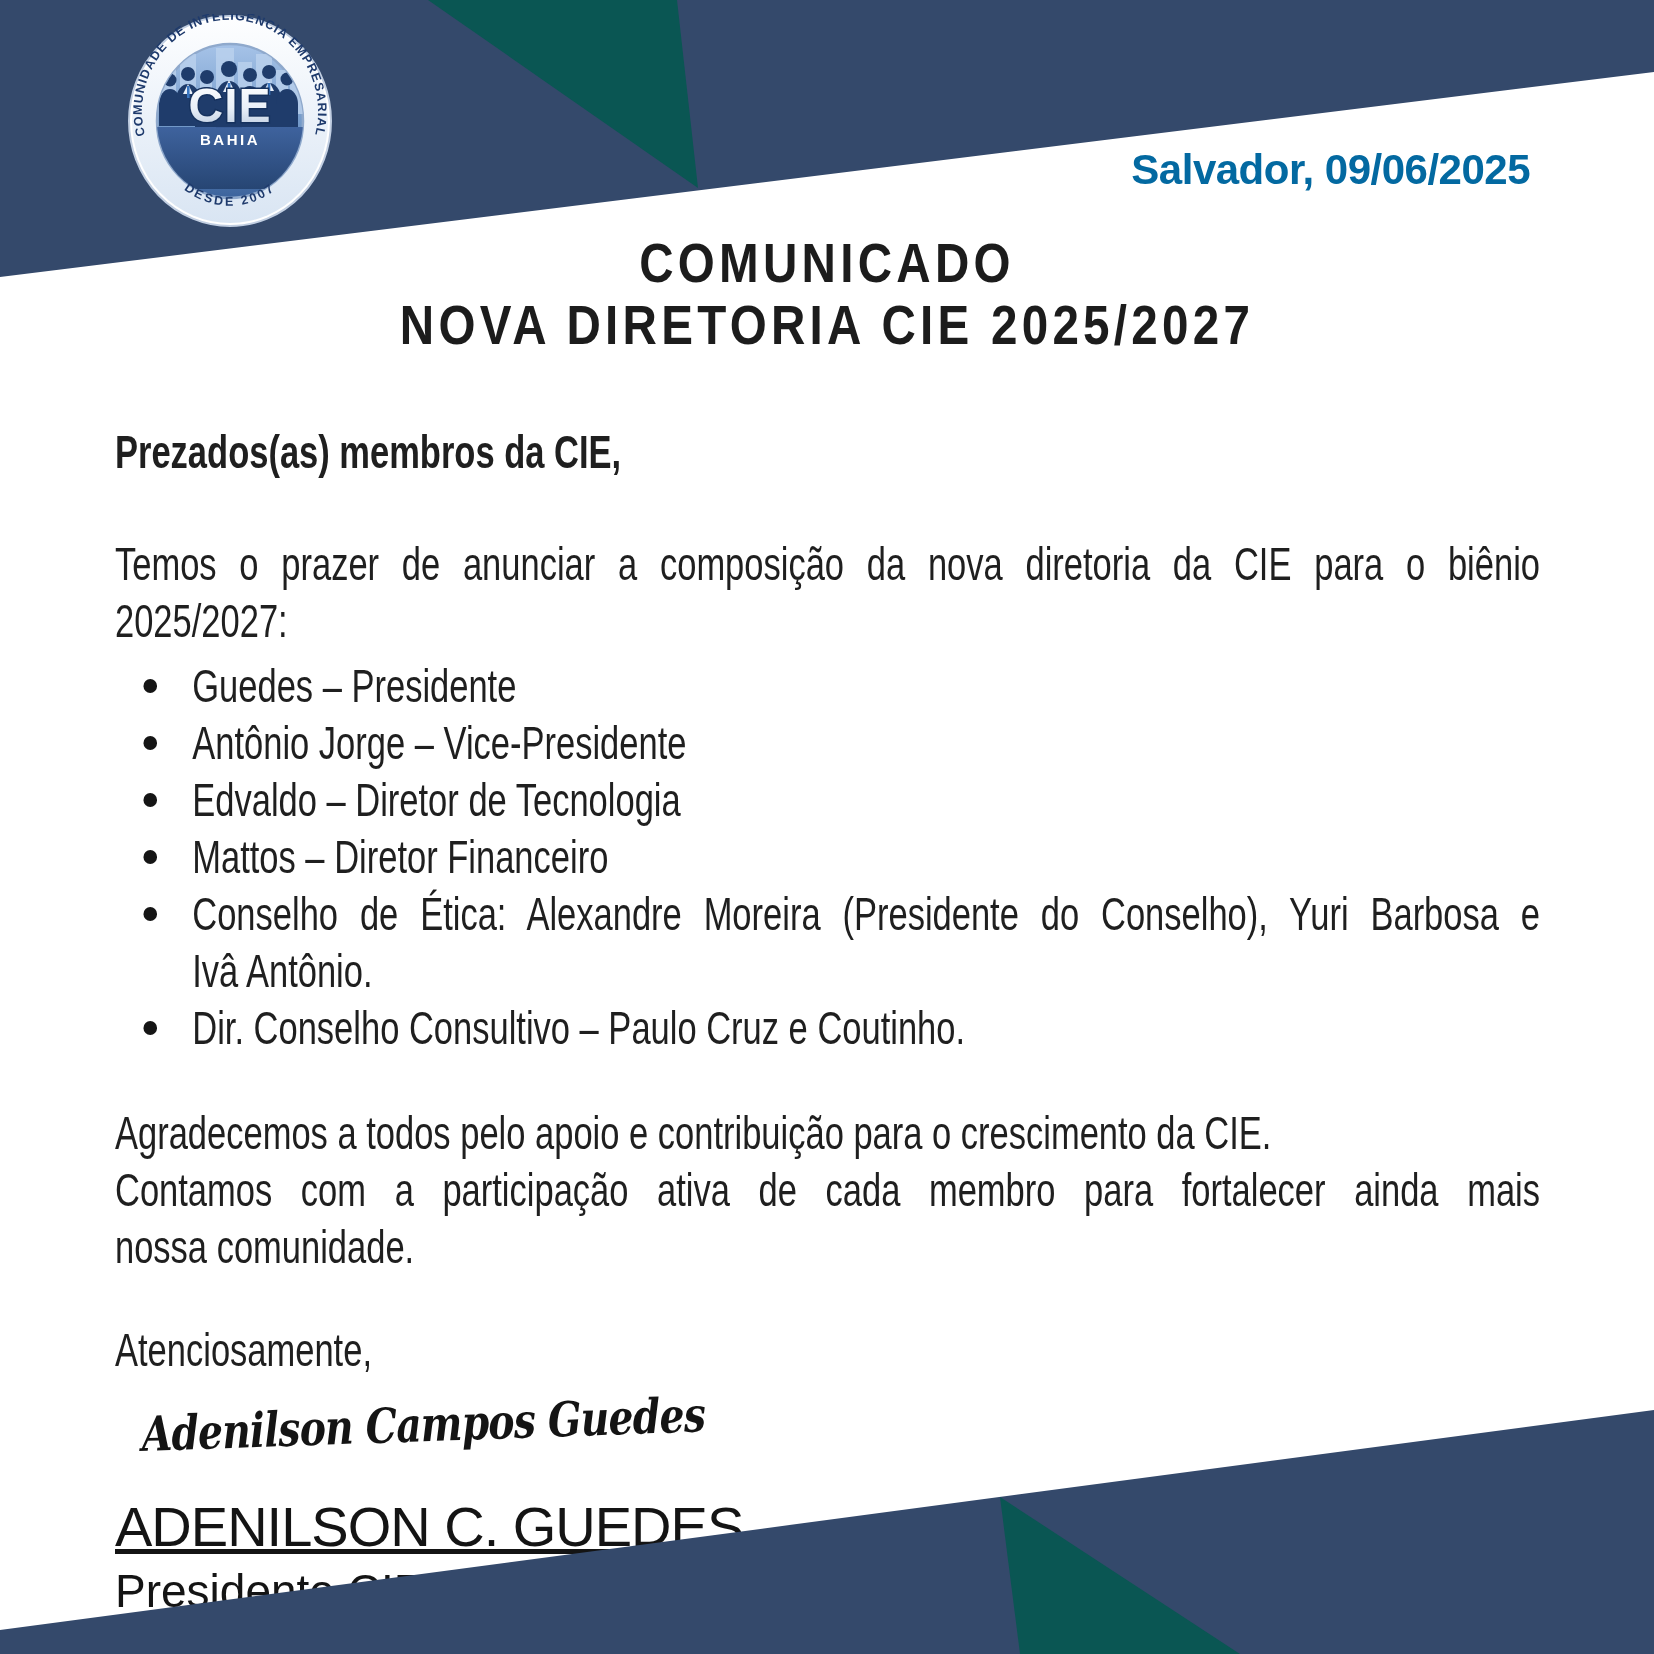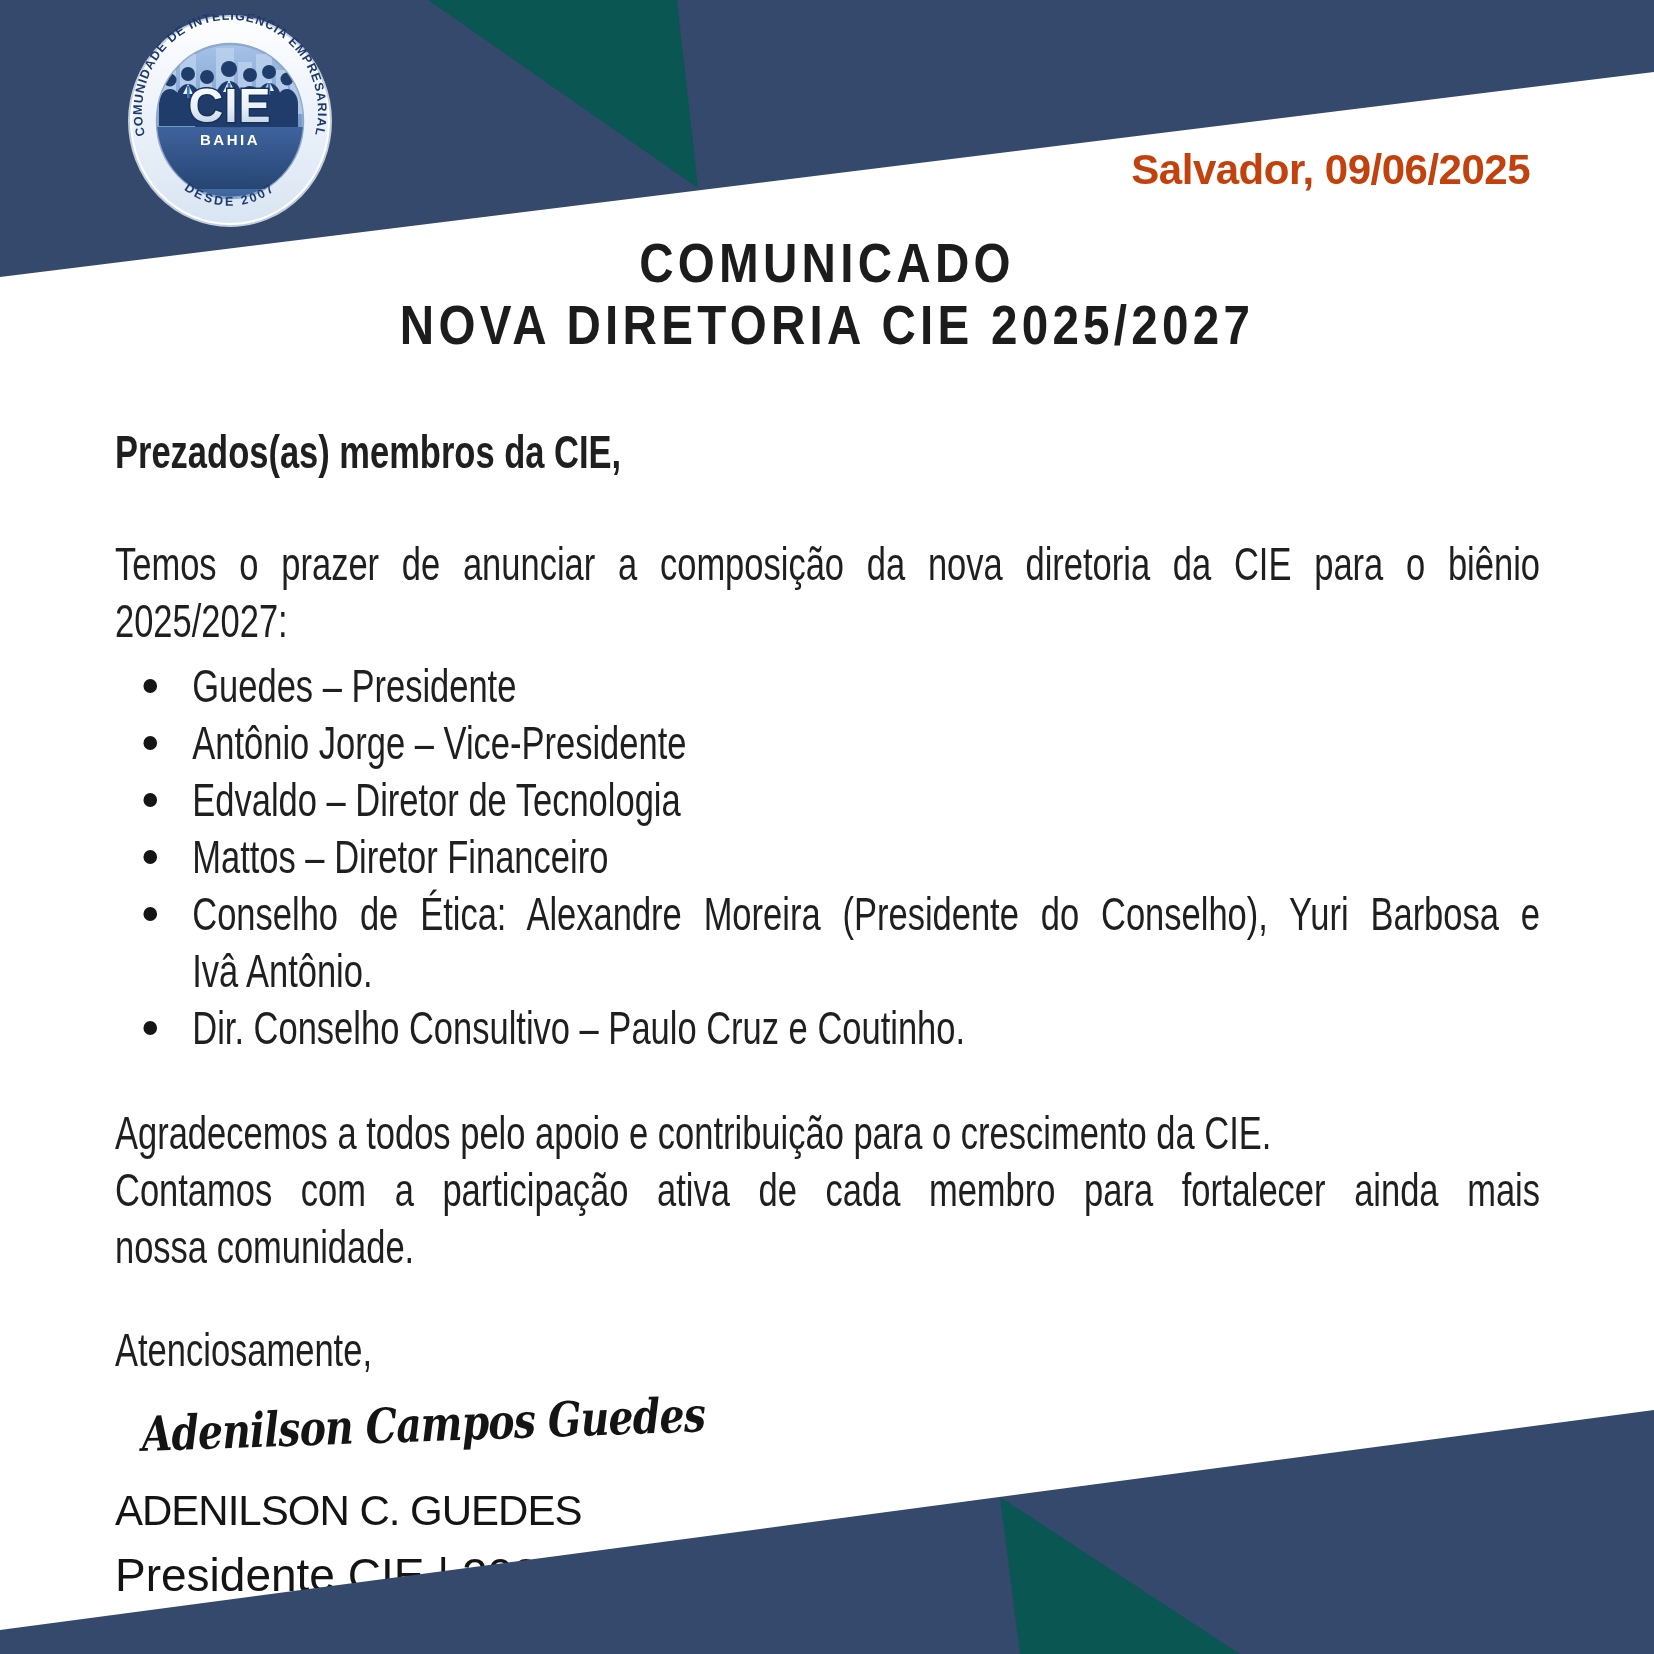--- a/index.html
+++ b/index.html
@@ -22,21 +22,21 @@
     clip-path:polygon(0 1630px,1654px 1410px,1654px 1654px,0 1654px);
   }
   .tri-bottom{
     background:#0a5653;z-index:3;
     clip-path:polygon(1000px 1497px,1240px 1654px,1020px 1654px);
   }
   
   .logo{position:absolute;left:126px;top:14px;z-index:4;}
   .date-line{
     position:absolute;top:146px;right:124px;z-index:4;
-    font-size:42px;font-weight:700;letter-spacing:-0.5px;color:#c2410c;
+    font-size:42px;font-weight:700;letter-spacing:-0.5px;color:#0369a1;
   }
   .title-block{
     position:absolute;top:232px;left:0;width:1654px;z-index:1;
     text-align:center;font-weight:700;font-size:56px;line-height:62px;
     letter-spacing:5px;color:#1c1c1c;
     transform:scaleX(0.85);transform-origin:50% 0;
     white-space:nowrap;
   }
   
   .content{
@@ -56,21 +56,21 @@
   }
   .closing2{margin-bottom:46px;}
   
   .signature{position:absolute;left:115px;top:1406px;z-index:1;color:#141414;}
   .sig-script{
     font-family:"DejaVu Serif",serif;font-style:italic;font-weight:700;
     font-size:48px;letter-spacing:-1px;margin-left:28px;height:68px;
     transform:rotate(-2deg) scaleX(0.82);transform-origin:0 100%;
     white-space:nowrap;
   }
-  .sig-name{font-size:42px;letter-spacing:-1px;margin-top:12px;line-height:50px;}
+  .sig-name{font-size:56px;letter-spacing:-1px;margin-top:28px;line-height:50px;text-decoration:underline;}
   .sig-role{font-size:46px;margin-top:13px;line-height:52px;white-space:nowrap;}
 </style>
 </head>
 <body>
 
 <div class="canvas">
 
   <div class="title-block">
     <div>COMUNICADO</div>
     <div>NOVA DIRETORIA CIE 2025/2027</div>

